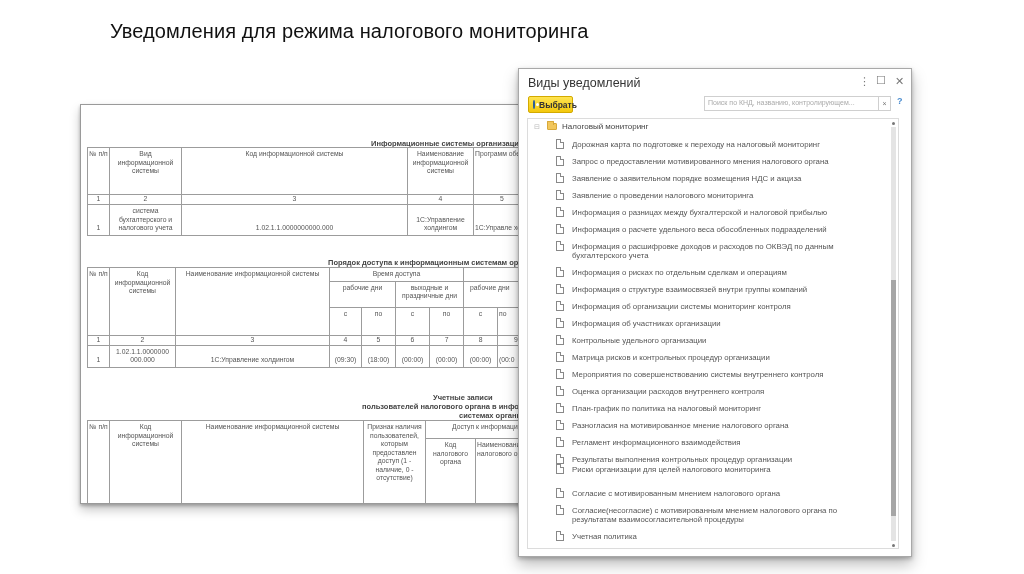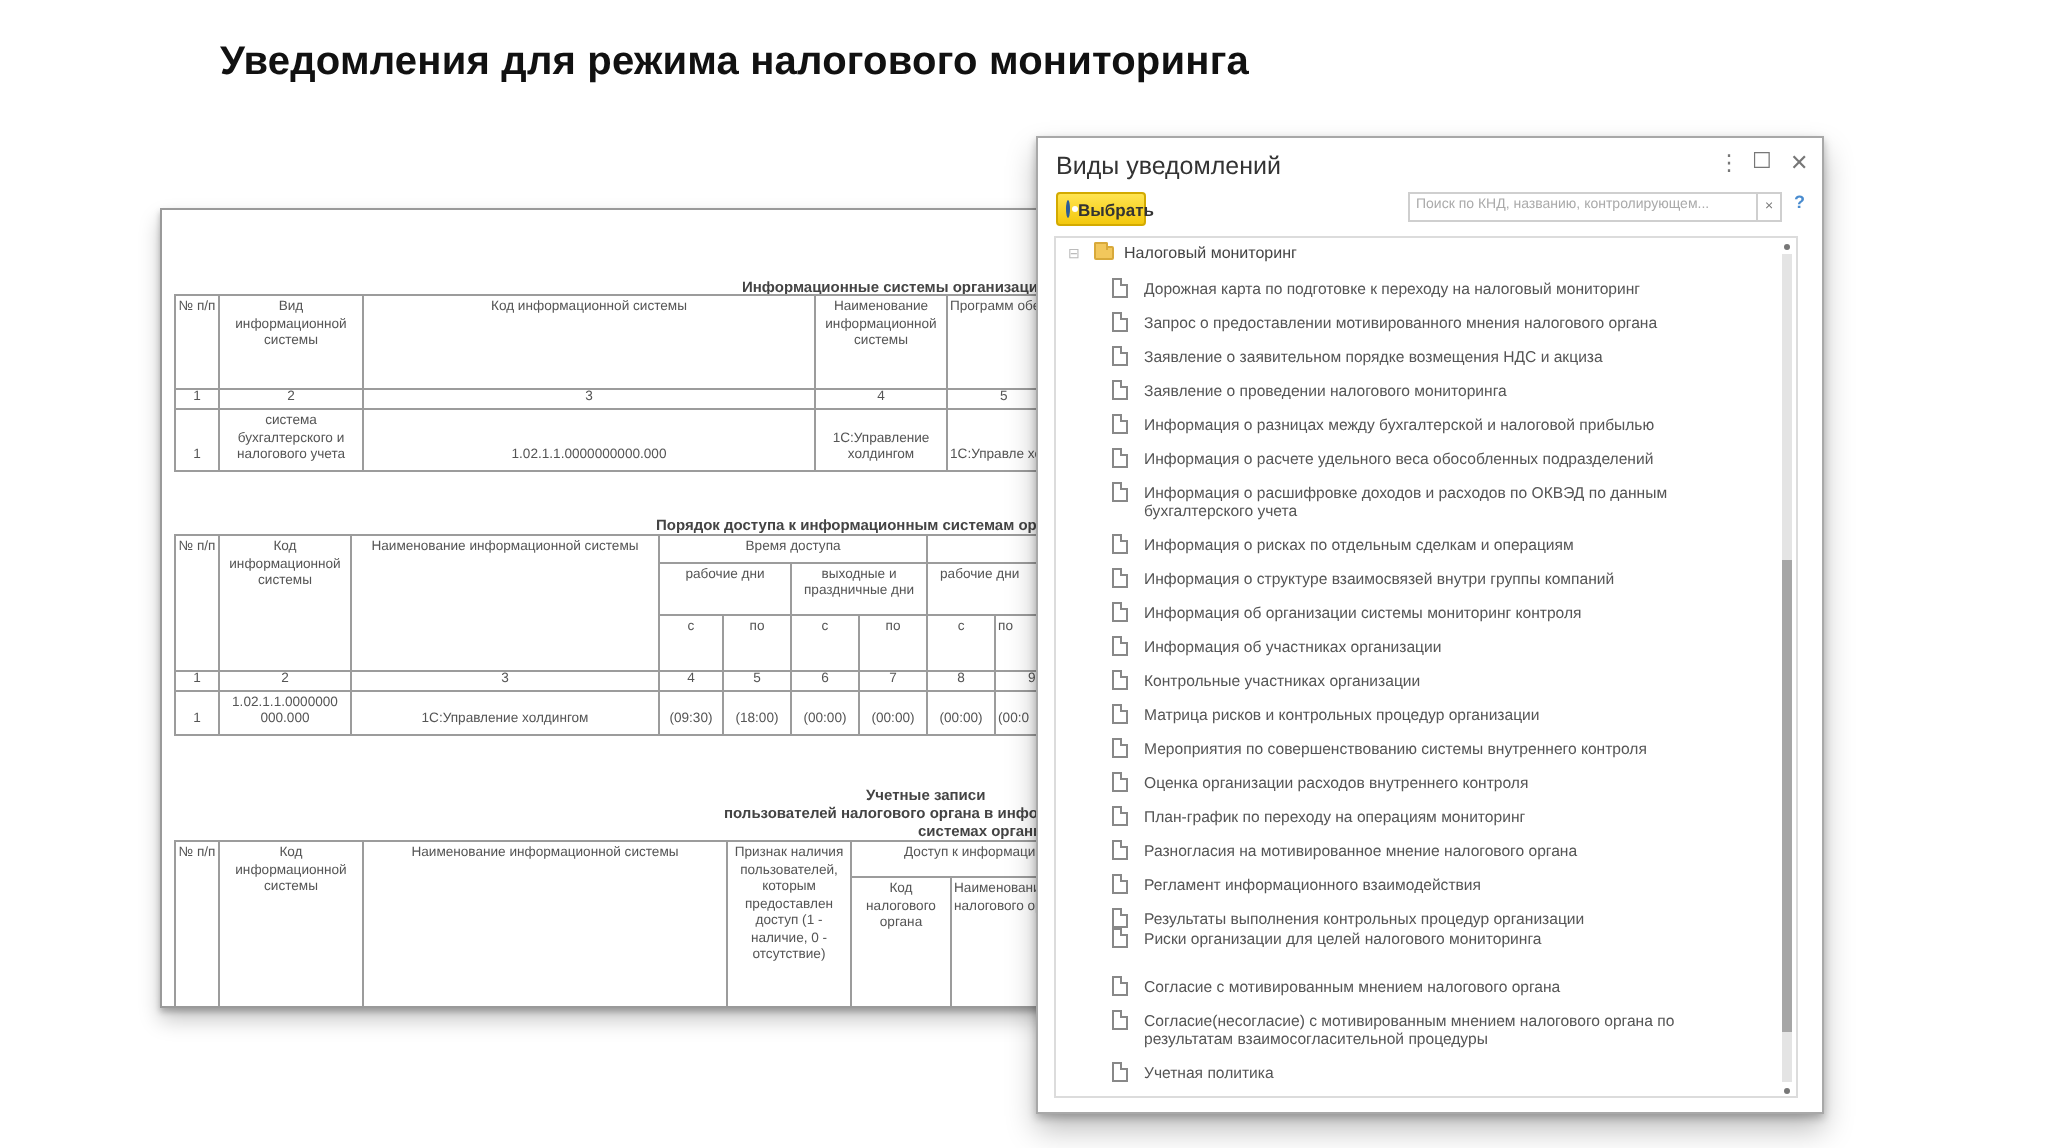--- a/index.html
+++ b/index.html
@@ -1,21 +1,21 @@
 <!DOCTYPE html>
 <html><head>
 <meta charset="utf-8">
 <style>
   * { box-sizing: border-box; margin: 0; padding: 0; }
   html, body { width: 1024px; height: 574px; overflow: hidden; background: #ffffff; }
   body { position: relative; font-family: "Liberation Sans", sans-serif; color: #333; }
 
   .slide-title {
     position: absolute; left: 110px; top: 20px;
-    font-family: "Liberation Sans", sans-serif; font-weight: bold;
+    font-family: "Liberation Sans", sans-serif; font-weight: normal;
     font-size: 20px; color: #111; letter-spacing: 0.1px;
   }
 
   
   .doc {
     position: absolute; left: 80px; top: 104px; width: 450px; height: 400px;
     background: #fff; border: 1px solid #9a9a9a;
     box-shadow: 0 6px 10px rgba(0,0,0,0.22), 0 2px 3px rgba(0,0,0,0.25);
     overflow: hidden; font-size: 7px; color: #555;
   }
@@ -252,37 +252,37 @@
     <div class="item" style="top:183px">
         <span class="doc-icon"></span>
         <span>Информация об организации системы мониторинг контроля</span>
       </div>
     <div class="item" style="top:200px">
         <span class="doc-icon"></span>
         <span>Информация об участниках организации</span>
       </div>
     <div class="item" style="top:217px">
         <span class="doc-icon"></span>
-        <span>Контрольные участниках организации</span>
+        <span>Контрольные удельного организации</span>
       </div>
     <div class="item" style="top:234px">
         <span class="doc-icon"></span>
         <span>Матрица рисков и контрольных процедур организации</span>
       </div>
     <div class="item" style="top:251px">
         <span class="doc-icon"></span>
         <span>Мероприятия по совершенствованию системы внутреннего контроля</span>
       </div>
     <div class="item" style="top:268px">
         <span class="doc-icon"></span>
         <span>Оценка организации расходов внутреннего контроля</span>
       </div>
     <div class="item" style="top:285px">
         <span class="doc-icon"></span>
-        <span>План-график по переходу на операциям мониторинг</span>
+        <span>План-график по политика на налоговый мониторинг</span>
       </div>
     <div class="item" style="top:302px">
         <span class="doc-icon"></span>
         <span>Разногласия на мотивированное мнение налогового органа</span>
       </div>
     <div class="item" style="top:319px">
         <span class="doc-icon"></span>
         <span>Регламент информационного взаимодействия</span>
       </div>
     <div class="item" style="top:336px">

